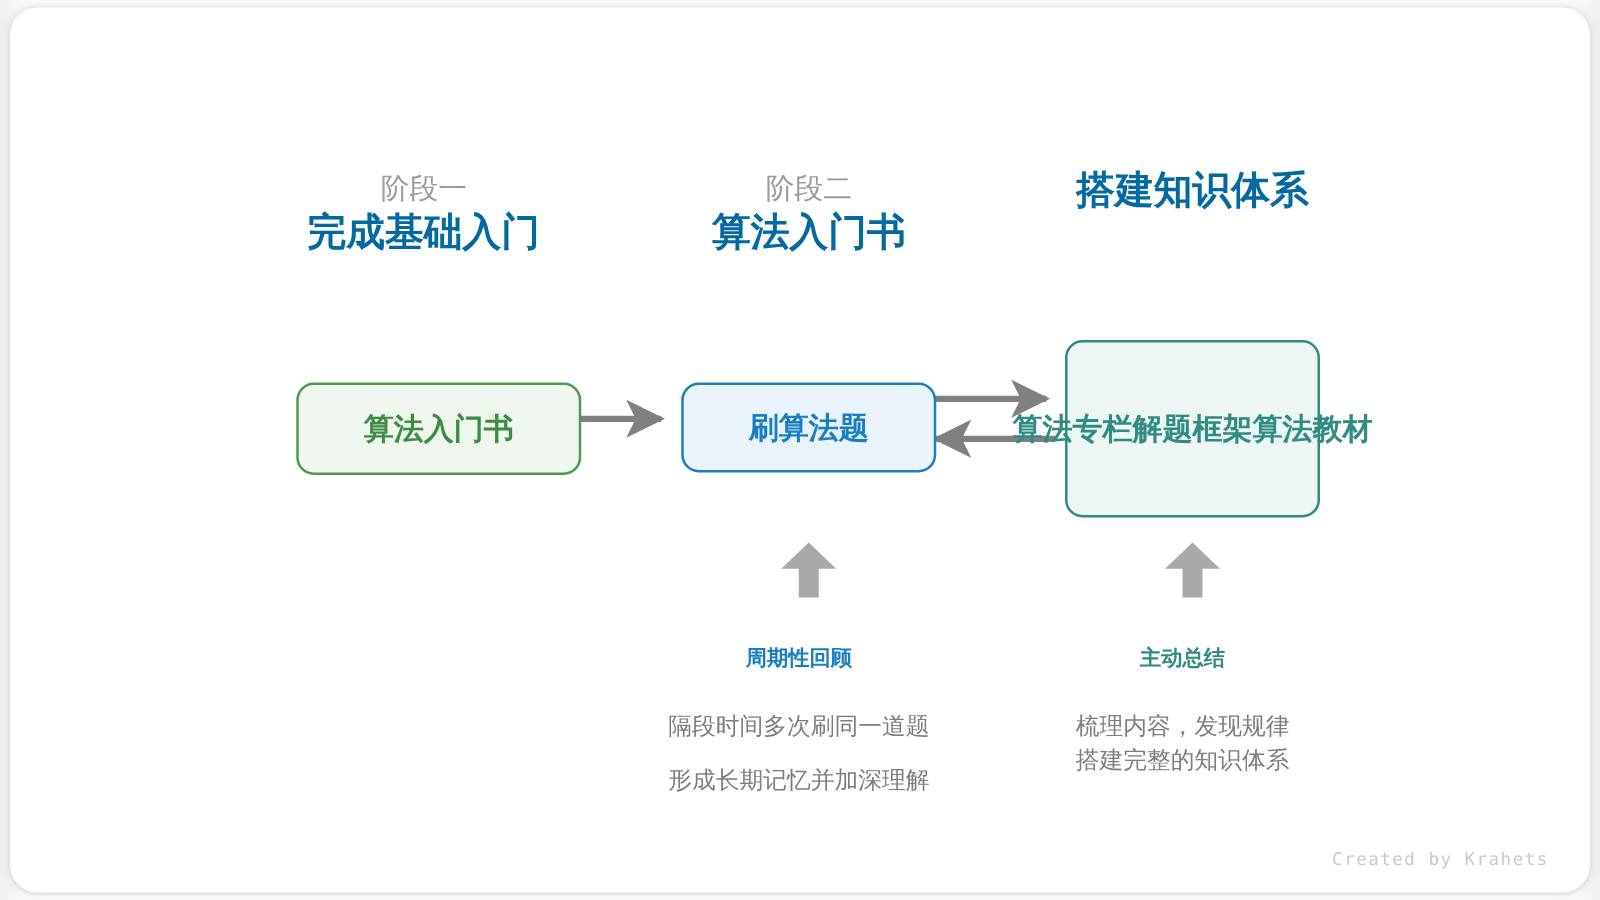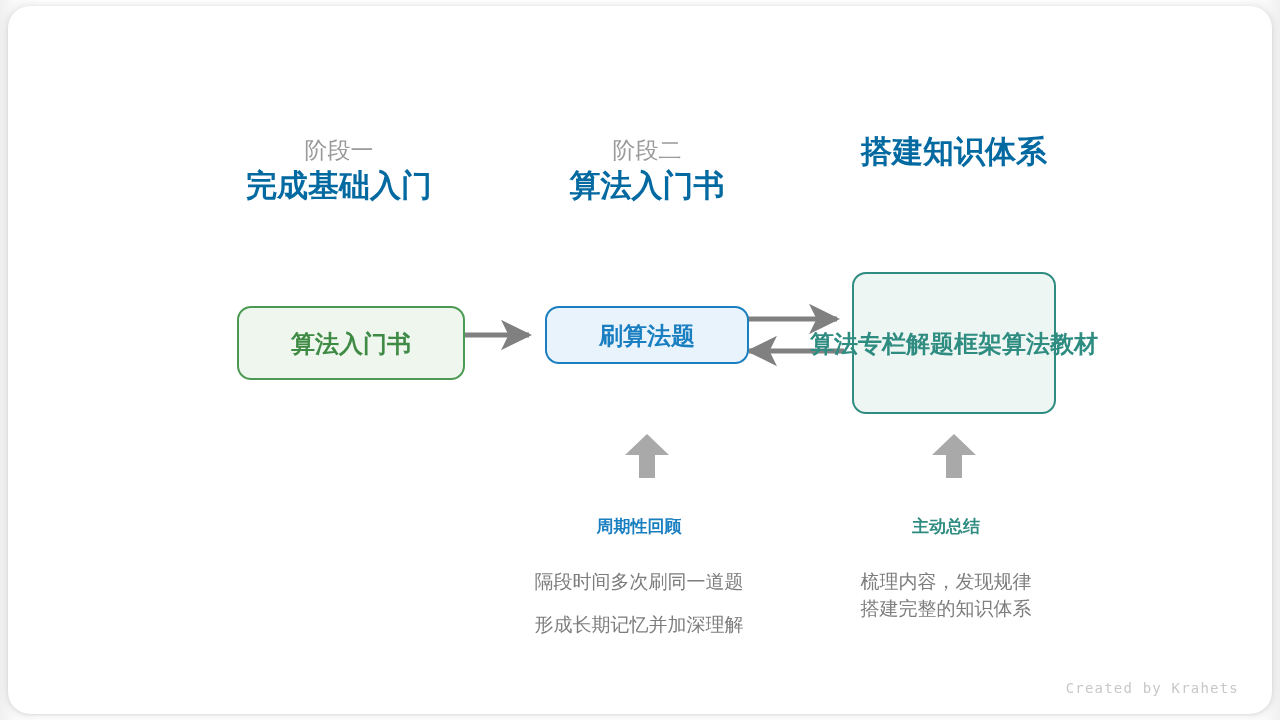--- a/index.html
+++ b/index.html
@@ -86,21 +86,21 @@
     height: 74px;
     border-color: #4c9a52;
     background: #eef6ed;
   }
   #node-intro-book .node-line { color: #3f8b46; }
 
   #node-practice {
     left: 537px;
     top: 300px;
     width: 204px;
-    height: 58px;
+    height: 72px;
     border-color: #1a7fc1;
     background: #e8f3fc;
     align-items: center;
   }
   #node-practice .node-line { color: #1a7fc1; }
 
   #node-knowledge {
     left: 844px;
     top: 266px;
     width: 204px;

